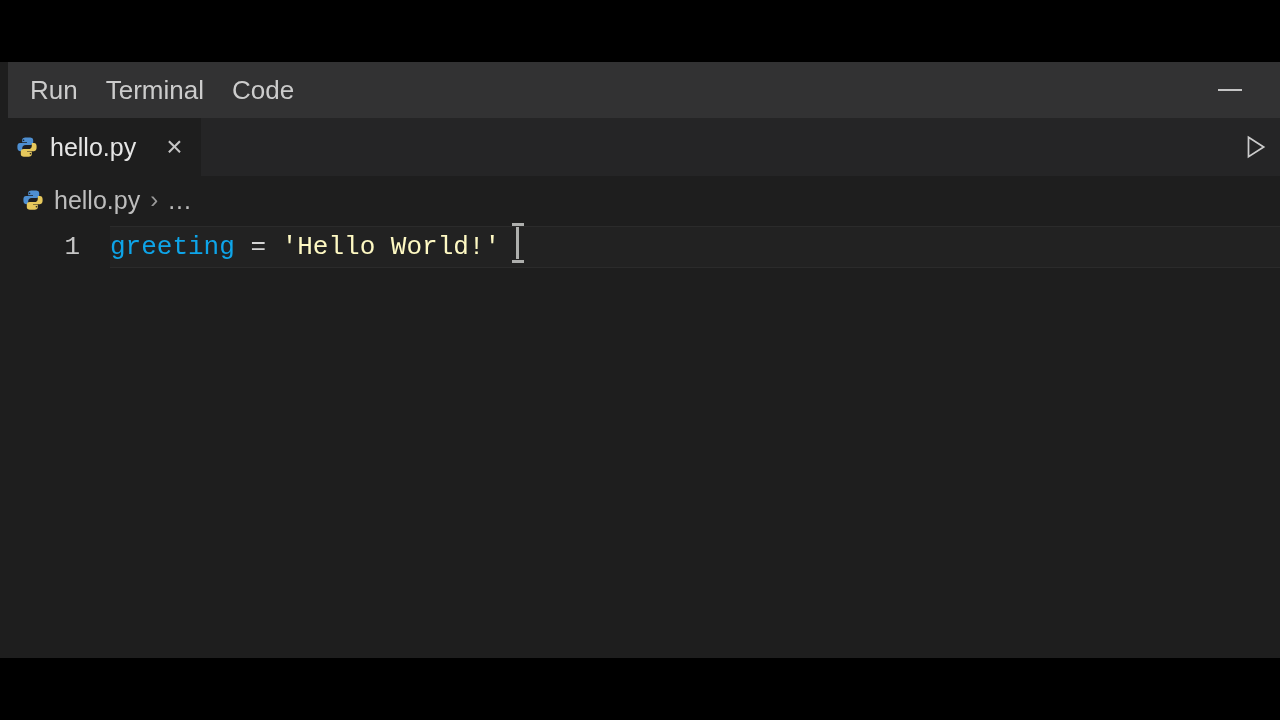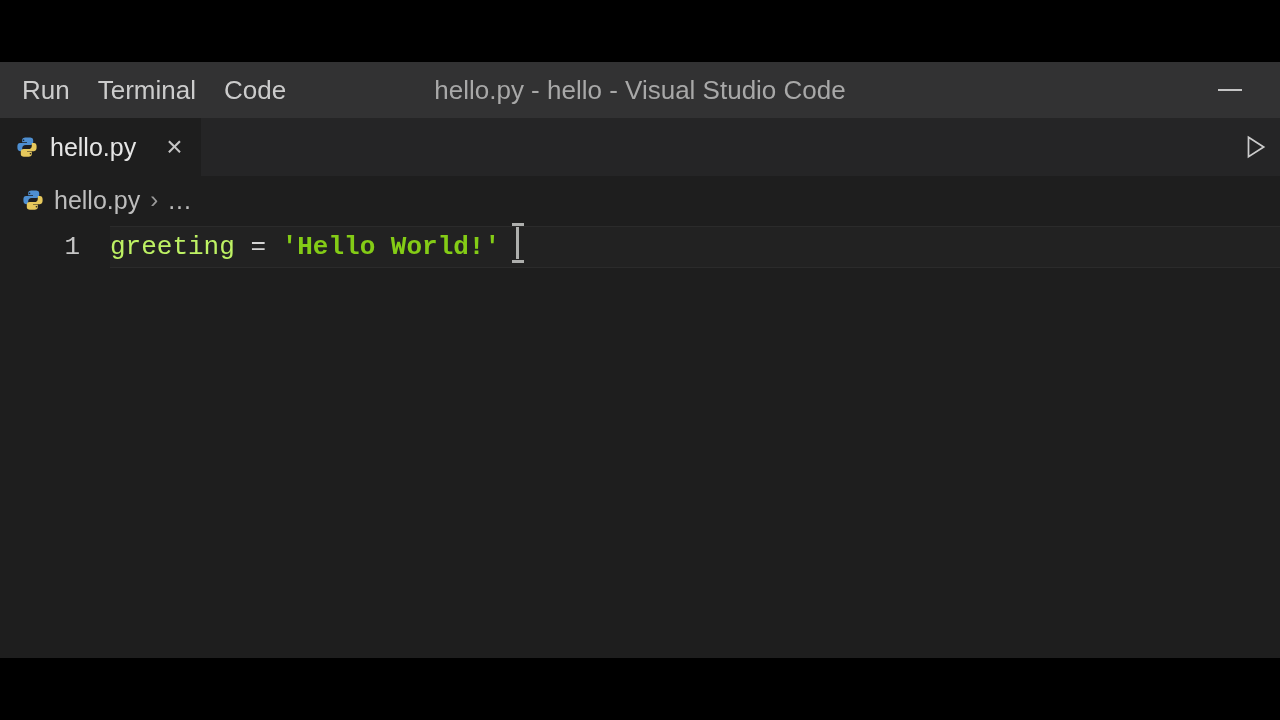--- a/index.html
+++ b/index.html
@@ -1,20 +1,20 @@
 <!DOCTYPE html>
 <html><head>
 <meta charset="utf-8">
 <style>
   * { margin: 0; padding: 0; box-sizing: border-box; }
   html, body { width: 1280px; height: 720px; background: #000; font-family: "Segoe UI", Arial, sans-serif; overflow: hidden; }
   .letterbox-top { height: 62px; background: #000; }
   .letterbox-bottom { height: 62px; background: #000; }
   .app { height: 596px; background: #1e1e1e; display: flex; flex-direction: column; }
-  .titlebar { height: 56px; background: #323233; display: flex; align-items: center; position: relative; }
+  .titlebar { height: 56px; background: #323233; display: flex; align-items: center; position: relative; margin-left: 8px; }
   .menus { display: flex; align-items: center; height: 100%; padding-left: 22px; gap: 28px; }
   .menu-item { color: #cccccc; font-size: 26px; cursor: default; }
   .window-title { position: absolute; left: 50%; transform: translateX(-50%); color: #a8a8a8; font-size: 26px; }
   .window-controls { position: absolute; right: 38px; top: 50%; transform: translateY(-50%); display: flex; align-items: center; }
   .win-min { width: 24px; height: 2px; background: #c5c5c5; }
   .tabstrip { height: 58px; background: #252526; display: flex; align-items: stretch; position: relative; }
   .tab { display: flex; align-items: center; padding: 0 18px 0 16px; background: #1e1e1e; gap: 12px; }
   .tab-inactive-space { flex: 1; background: #252526; }
   .tab-label { color: #e6e6e6; font-size: 25px; }
   .file-icon svg { display: block; }
@@ -23,42 +23,41 @@
   .run-btn svg { display: block; }
   .breadcrumb { height: 48px; display: flex; align-items: center; padding-left: 22px; gap: 10px; background: #1e1e1e; }
   .breadcrumb-label { color: #bdbdbd; font-size: 25px; }
   .chev { color: #9a9a9a; font-size: 24px; }
   .ellipsis { color: #bdbdbd; font-size: 25px; letter-spacing: 1px; }
   .editor { flex: 1; background: #1e1e1e; display: flex; font-family: "Consolas","Courier New",monospace; font-size: 26px; position: relative; }
   .gutter { width: 110px; text-align: right; padding-right: 30px; color: #c6c6c6; line-height: 42px; padding-top: 2px; }
   .code-area { flex: 1; position: relative; line-height: 42px; padding-top: 2px; }
   .code-line { white-space: pre; position: relative; }
   .line-hl { position: absolute; left: 0; right: 0; top: 2px; height: 42px; background: rgba(255,255,255,0.02); border: 1px solid #2b2b2b; border-left: none; border-right: none; pointer-events: none; }
-  .tok-var { color: #bef264; }
+  .tok-var { color: #0ea5e9; }
   .tok-op { color: #d4d4d4; }
-  .tok-str { color: #84cc16; font-weight: bold; }
+  .tok-str { color: #fef9c3; }
   .cursor { display: inline-block; width: 3px; height: 32px; vertical-align: -5px; margin-left: 16px; position: relative; }
   .cursor::before { content: ""; position: absolute; left: 0; top: -4px; width: 12px; height: 3px; background: #aeafad; transform: translateX(-4px); }
   .cursor::after { content: ""; position: absolute; left: 0; bottom: -4px; width: 12px; height: 3px; background: #aeafad; transform: translateX(-4px); }
   .cursor-bar { position: absolute; left: 0; top: 0; bottom: 0; width: 3px; background: #aeafad; }
 </style>
 </head>
 <body>
 
 <div class="letterbox-top"></div>
 
 <div class="app">
 
   <div class="titlebar">
     <div class="menus">
       <span class="menu-item">Run</span>
       <span class="menu-item">Terminal</span>
       <span class="menu-item">Code</span>
     </div>
-    <div class="window-title">hello.py - hello - Visual Studio Code</div>
     <div class="window-controls">
       <div class="win-min"></div>
     </div>
   </div>
 
   <div class="tabstrip">
     <div class="tab">
       <span class="file-icon">
         <svg width="22" height="22" viewBox="0 0 32 32">
           <path fill="#4e8fd1" d="M15 2c-5 0-6 2-6 4v3h7v1H6c-3 0-4 2-4 6s1 6 4 6h3v-4c0-3 2-5 5-5h7c2 0 4-1 4-4V6c0-2-1-4-6-4h-4zM11 5a1.2 1.2 0 1 1 0 2.4A1.2 1.2 0 0 1 11 5z"></path>

